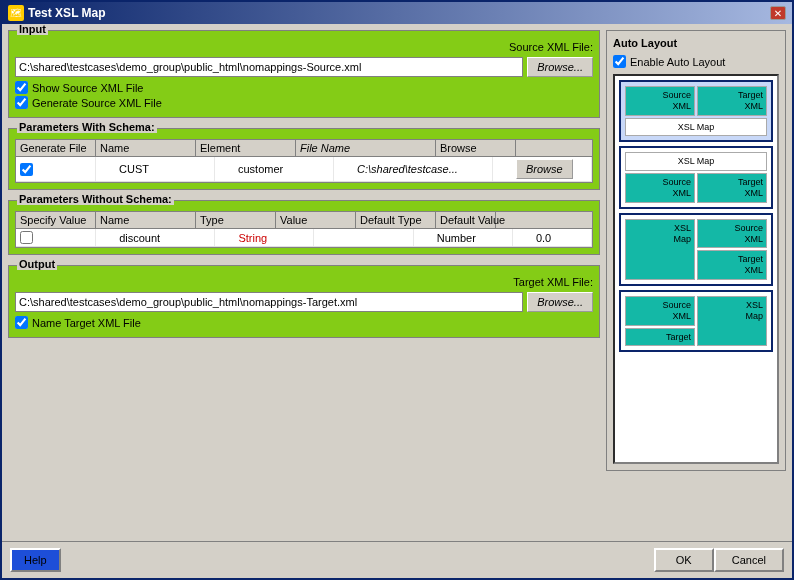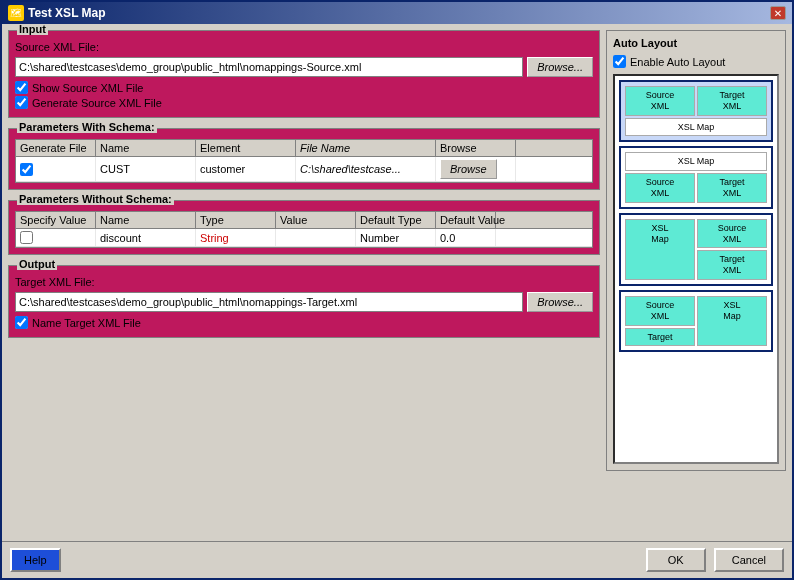--- a/index.html
+++ b/index.html
@@ -77,39 +77,40 @@
     .right-panel {
       width: 180px;
       display: flex;
       flex-direction: column;
       gap: 4px;
     }
     .group-box {
       border: 1px solid #808080;
       padding: 6px;
       position: relative;
-      background: #be185d;
+      background: #84cc16;
     }
     .group-box-title {
       position: absolute;
       top: -8px;
       left: 8px;
       background: #d4d0c8;
       padding: 0 2px;
       font-weight: bold;
       font-size: 11px;
     }
     .group-box-content {
       margin-top: 4px;
     }
     .field-row {
       display: flex;
       align-items: center;
       gap: 4px;
       margin-bottom: 4px;
+      justify-content: flex-end;
     }
     .field-label {
       font-size: 11px;
       white-space: nowrap;
     }
     .text-input {
       flex: 1;
       height: 20px;
       border: 1px solid #808080;
       background: white;
@@ -153,20 +154,21 @@
     .table-header-cell {
       padding: 2px 4px;
       font-size: 11px;
       border-right: 1px solid #808080;
       white-space: nowrap;
     }
     .table-row {
       display: flex;
       border-bottom: 1px solid #e0e0e0;
       background: white;
+      justify-content: space-between;
     }
     .table-cell {
       padding: 2px 4px;
       font-size: 11px;
       border-right: 1px solid #e8e8e8;
       white-space: nowrap;
       display: flex;
       align-items: center;
     }
     .col-generate { width: 80px; }
@@ -221,23 +223,23 @@
     .layout-grid {
       display: grid;
       gap: 2px;
     }
     .layout-grid-2col {
       grid-template-columns: 1fr 1fr;
     }
     .layout-cell {
       border: 1px solid #aaa;
       padding: 3px;
-      text-align: center;
+      text-align: right;
       font-size: 9px;
-      background: #5eead4;
+      background: #14b8a6;
       line-height: 1.2;
     }
     .layout-cell-wide {
       border: 1px solid #aaa;
       padding: 3px;
       text-align: center;
       font-size: 9px;
       background: white;
       grid-column: span 2;
       line-height: 1.2;
@@ -246,21 +248,21 @@
       display: flex;
       justify-content: space-between;
       align-items: center;
       padding: 6px 8px;
       border-top: 1px solid #808080;
       background: #d4d0c8;
       flex-shrink: 0;
     }
     .bottom-right {
       display: flex;
-      gap: 8px;
+      gap: 0;
     }
     .dialog-btn {
       height: 24px;
       padding: 0 16px;
       background: #d4d0c8;
       border: 2px solid #808080;
       border-top-color: #fff;
       border-left-color: #fff;
       font-size: 11px;
       cursor: pointer;

